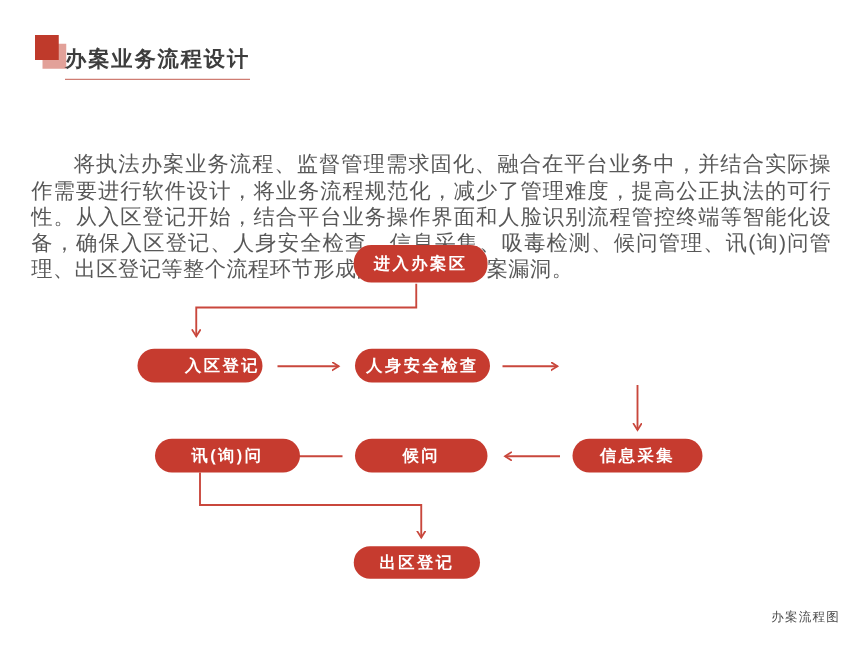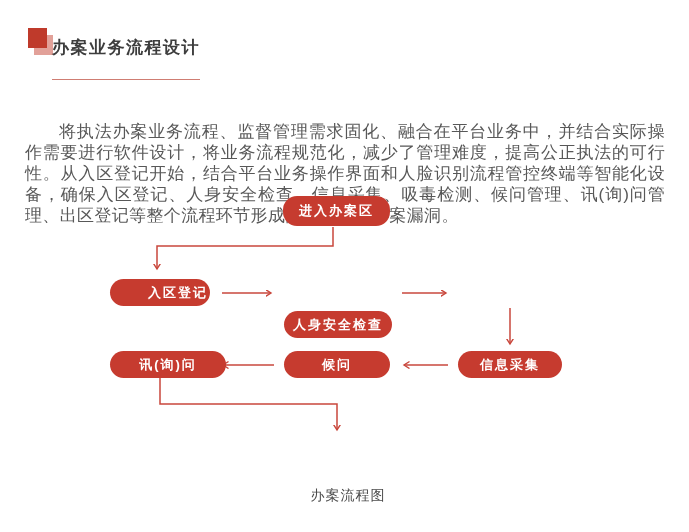--- a/index.html
+++ b/index.html
@@ -5,44 +5,44 @@
   html,body{margin:0;padding:0;background:#ffffff;}
   body{font-family:"Liberation Sans","DejaVu Sans",sans-serif;}
   .page{position:relative;width:689px;height:532px;background:#ffffff;overflow:hidden;}
 
   
   .title-wrap{position:absolute;left:28px;top:25px;display:flex;align-items:flex-start;}
   .bullet{position:absolute;left:0;top:3px;width:26px;height:29px;}
   .bullet .sq-light{position:absolute;left:6px;top:7px;width:19px;height:20px;background:#e2a199;}
   .bullet .sq-dark{position:absolute;left:0;top:0;width:19px;height:20px;background:#bf3a2b;}
   .page-title{position:absolute;left:24px;top:0;font-size:17px;font-weight:bold;color:#3d3d3d;
-    letter-spacing:1.5px;white-space:nowrap;padding-bottom:20px;border-bottom:1px solid #cf7d73;}
+    letter-spacing:1.5px;white-space:nowrap;padding-bottom:4px;border-bottom:1px solid #cf7d73;}
 
   
   .intro{position:absolute;left:25px;top:104px;width:640px;font-size:17px;line-height:21px;
     color:#585858;text-align:justify;text-indent:2em;letter-spacing:0.35px;}
 
   
   .flow-node{position:absolute;display:flex;align-items:center;justify-content:center;
     background:#c63b2f;color:#ffffff;font-size:13px;font-weight:bold;letter-spacing:2px;
     border-radius:14px;box-sizing:border-box;white-space:nowrap;}
   .n-enter{left:283px;top:196px;width:107px;height:30px;}
   .n-entry{left:110px;top:279px;width:100px;height:27px;padding-left:36px;}
-  .n-safety{left:284px;top:279px;width:108px;height:27px;margin-top:32px;}
+  .n-safety{left:284px;top:279px;width:108px;height:27px;}
   .n-belong{left:458px;top:279px;width:104px;height:27px;}
-  .n-interr{left:110px;top:351px;width:116px;height:27px;}
+  .n-interr{left:124px;top:351px;width:116px;height:27px;}
   .n-wait{left:284px;top:351px;width:106px;height:27px;}
   .n-info{left:458px;top:351px;width:104px;height:27px;}
   .n-exit{left:283px;top:437px;width:101px;height:26px;}
 
   .connector-layer{position:absolute;left:0;top:0;width:689px;height:532px;pointer-events:none;}
 
   
-  .caption{position:absolute;left:12px;top:487px;width:672px;text-align:center;
-    font-size:14px;color:#4a4a4a;letter-spacing:1px;}
+  .caption{position:absolute;left:0;top:487px;width:672px;text-align:right;
+    font-size:10px;color:#4a4a4a;letter-spacing:1px;}
 </style>
 </head>
 <body>
 
 <div class="page">
 
   <div class="title-wrap">
     <span class="bullet">
       <span class="sq-light"></span>
       <span class="sq-dark"></span>
@@ -68,16 +68,17 @@
       <path d="M160,378 L160,404 L337,404 L337,430" marker-end="url(#arrow)"></path>
     </g>
   </svg>
 
   <div class="flow-node n-enter">进入办案区</div>
   <div class="flow-node n-entry">入区登记</div>
   <div class="flow-node n-safety">人身安全检查</div>
   <div class="flow-node n-interr">讯(询)问</div>
   <div class="flow-node n-wait">候问</div>
   <div class="flow-node n-info">信息采集</div>
+  <div class="flow-node n-exit">出区登记</div>
 
   <div class="caption">办案流程图</div>
 
 </div>
 
 </body></html>

